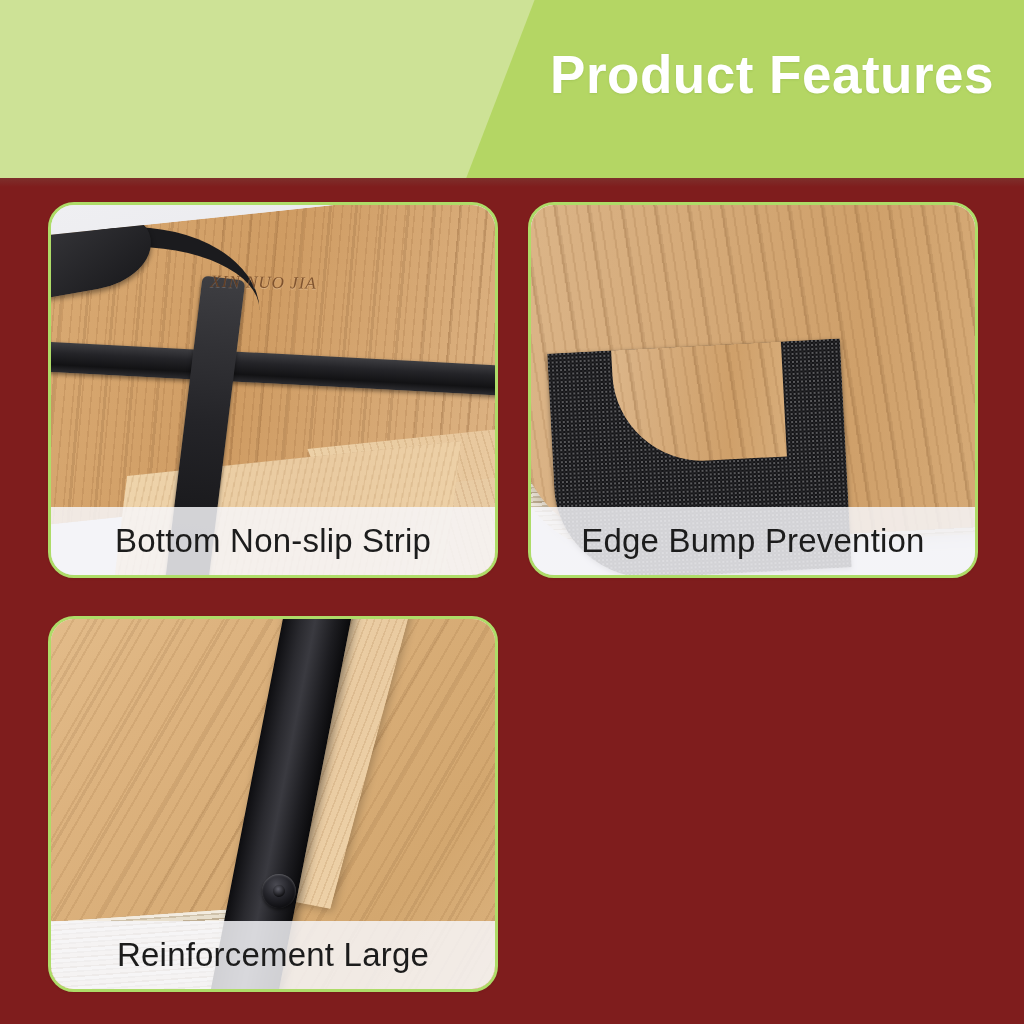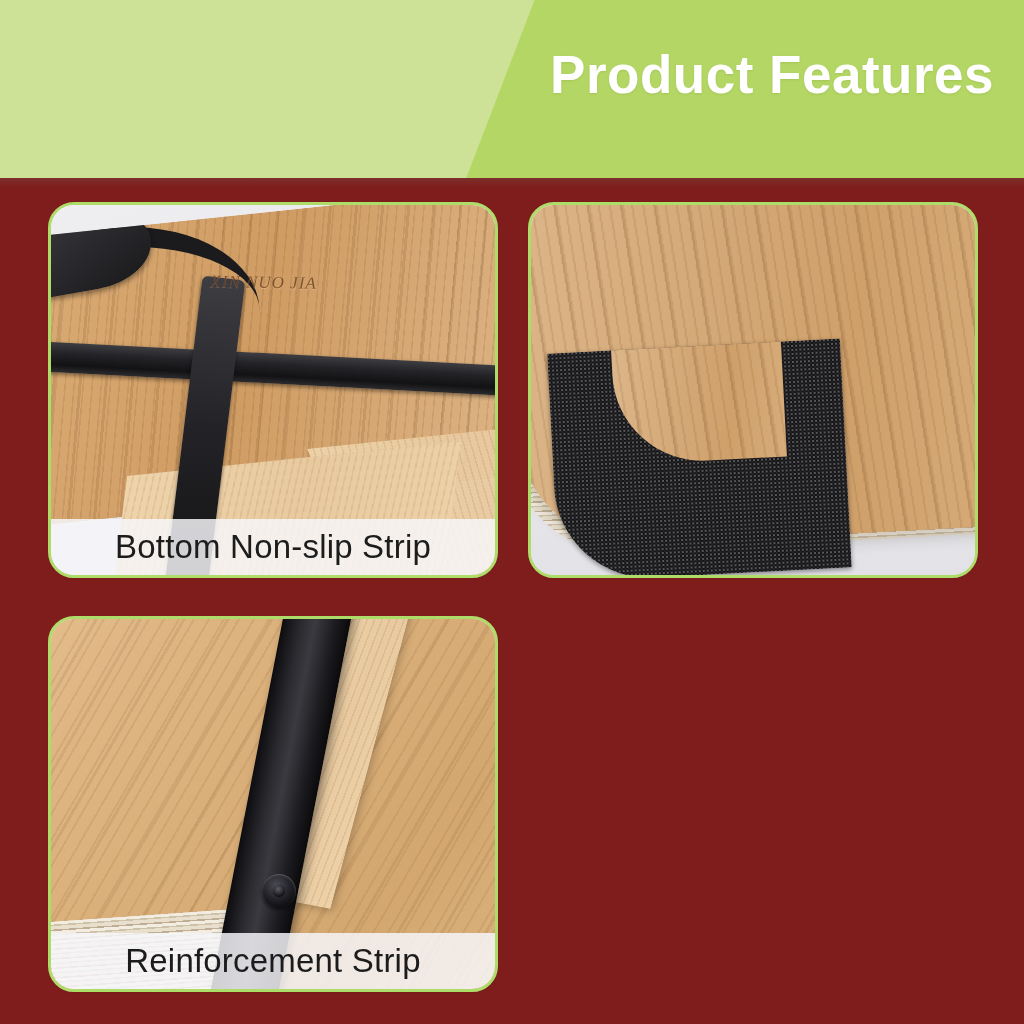--- a/index.html
+++ b/index.html
@@ -57,21 +57,21 @@
     border:3px solid #aedc68;
     border-radius:26px;
     overflow:hidden;
     background:#e9e9ec;
     box-shadow:0 1px 3px rgba(0,0,0,.07);
   }
   .photo{position:absolute;inset:0;overflow:hidden;}
 
   .caption{
     position:absolute;left:0;right:0;bottom:0;
-    height:56px;
+    height:68px;
     background:rgba(247,247,250,.84);
     border-bottom-left-radius:23px;
     border-bottom-right-radius:23px;
     display:flex;align-items:center;justify-content:center;
     color:#1c1c1c;
     font-size:33px;
     letter-spacing:.2px;
     white-space:nowrap;
   }
 
@@ -341,33 +341,34 @@
         <div class="c2-edge ply"></div>
         <div class="c2-board">
           <div class="wood-b"></div>
         </div>
         <div class="c2-pad grip">
           <div class="c2-notch">
             <div class="wood-b"></div>
           </div>
         </div>
       </div>
+      <div class="caption">Edge Bump Prevention</div>
     </div>
 
 
     <div class="card">
       <div class="photo">
         <div class="c4-bg"></div>
         <div class="c4-floor">
           <div class="wood-c"></div>
         </div>
         <div class="c4-ply ply"></div>
         <div class="c4-wedge">
           <div class="wood-a wood-pale"></div>
         </div>
         <div class="c4-bar"></div>
         <div class="c4-screw"></div>
       </div>
-      <div class="caption">Reinforcement Strip</div>
+      <div class="caption">Reinforcement Large</div>
     </div>
 
   </div>
 </div>
 
 </body></html>

